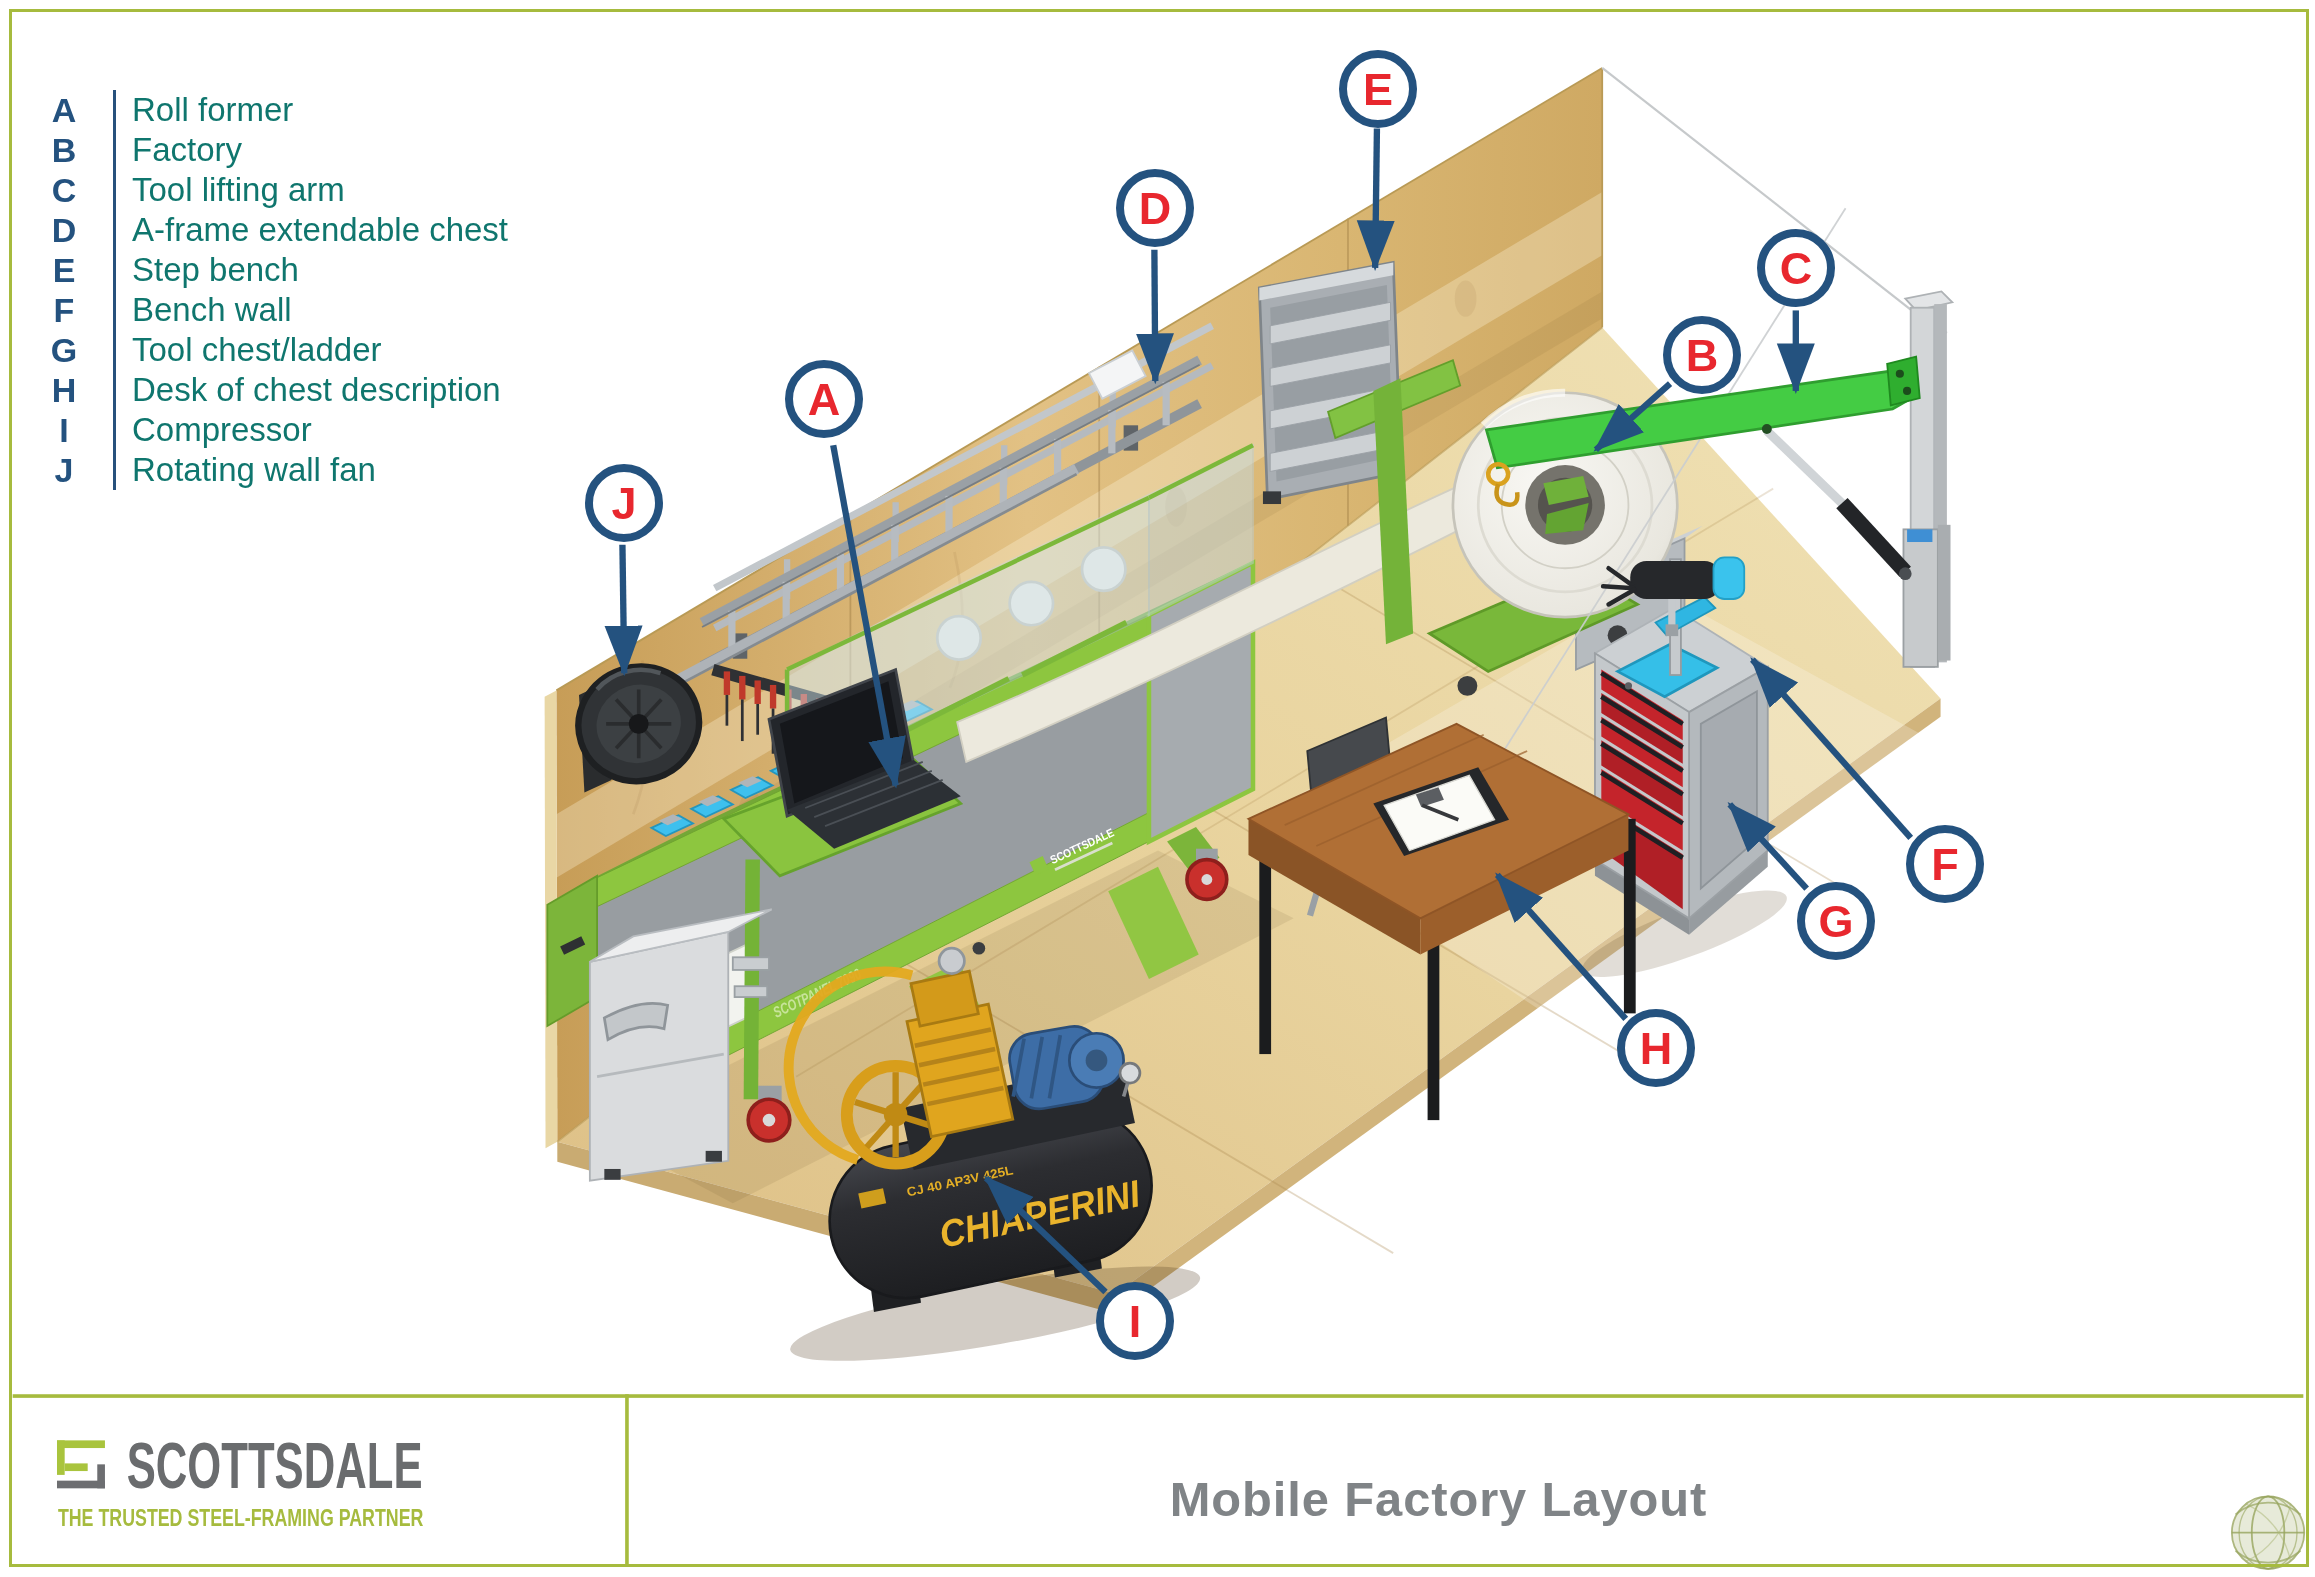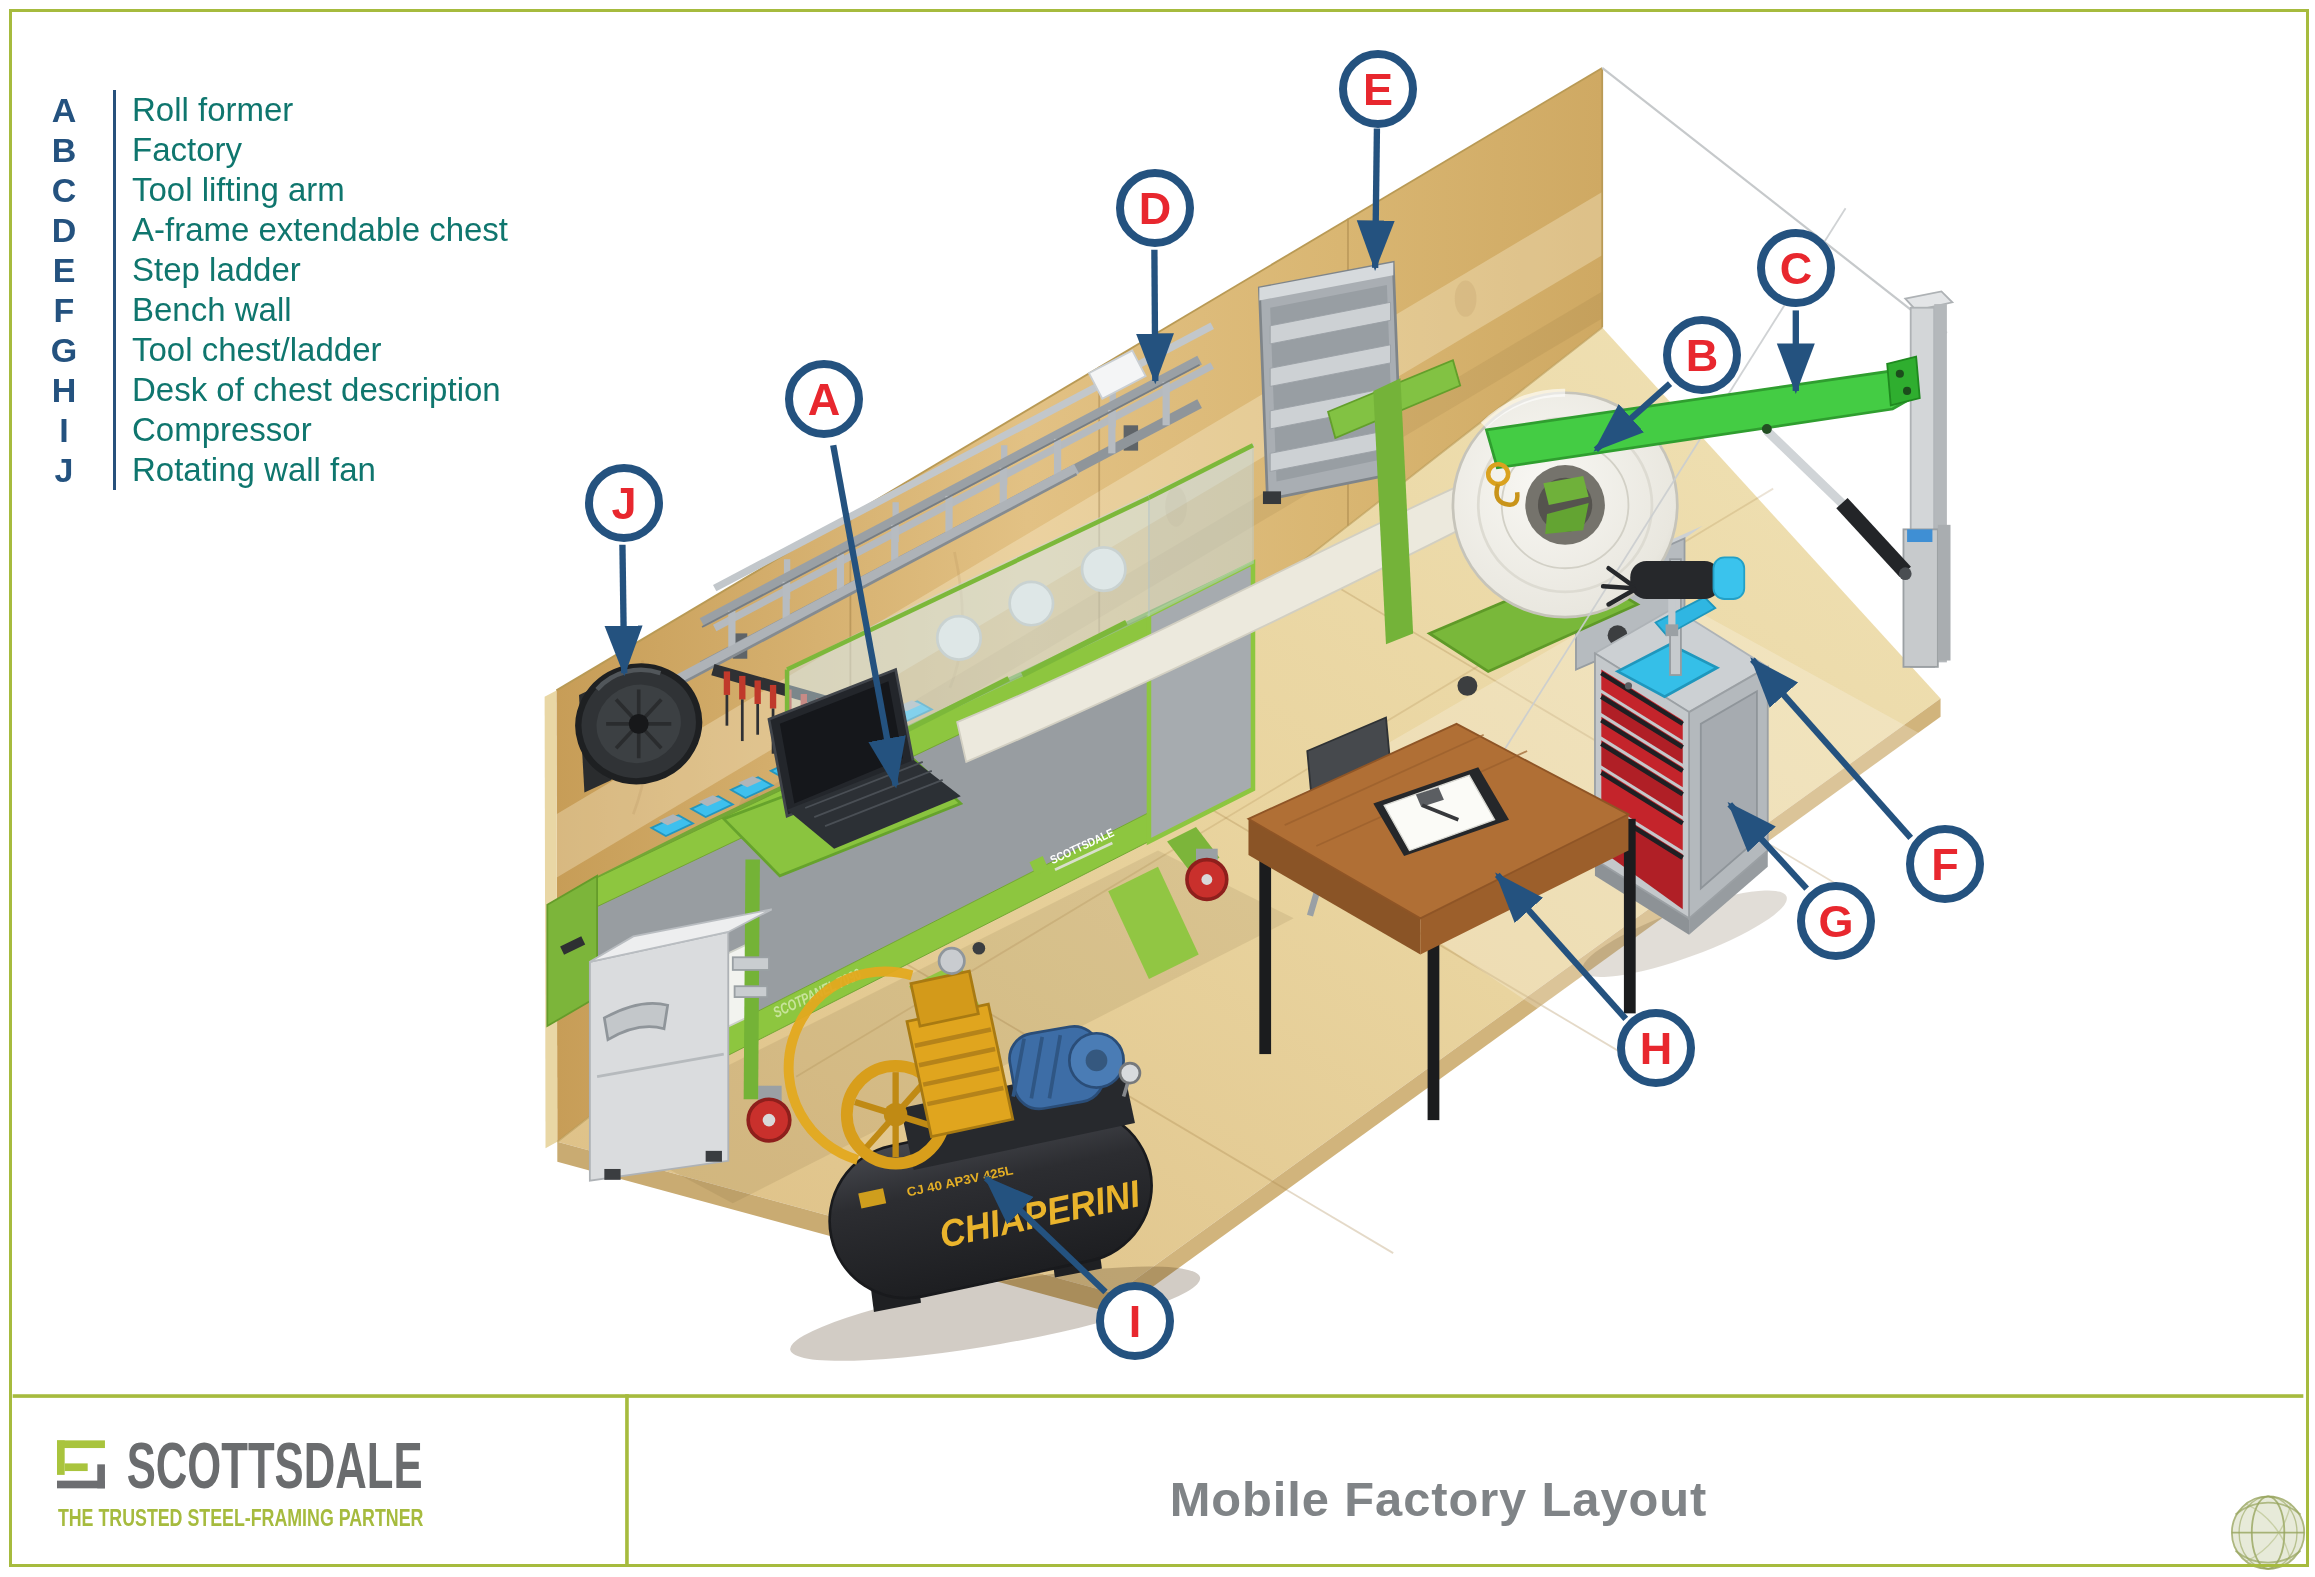--- a/index.html
+++ b/index.html
@@ -478,21 +478,21 @@
   <div class="lg-row">
         <span class="lg-letter">C</span>
         <span class="lg-label">Tool lifting arm</span>
       </div>
   <div class="lg-row">
         <span class="lg-letter">D</span>
         <span class="lg-label">A-frame extendable chest</span>
       </div>
   <div class="lg-row">
         <span class="lg-letter">E</span>
-        <span class="lg-label">Step ladder</span>
+        <span class="lg-label">Step bench</span>
       </div>
   <div class="lg-row">
         <span class="lg-letter">F</span>
         <span class="lg-label">Bench wall</span>
       </div>
   <div class="lg-row">
         <span class="lg-letter">G</span>
         <span class="lg-label">Tool chest/ladder</span>
       </div>
   <div class="lg-row">

